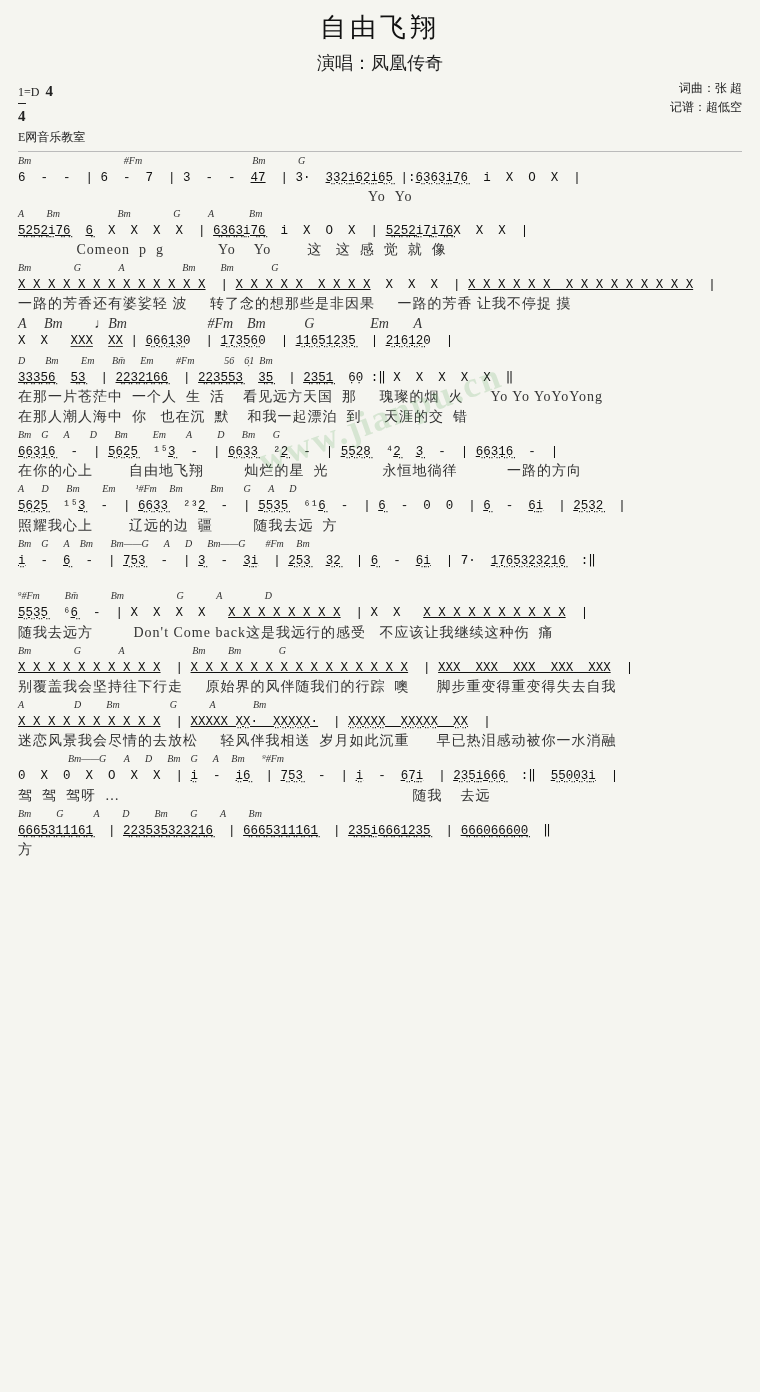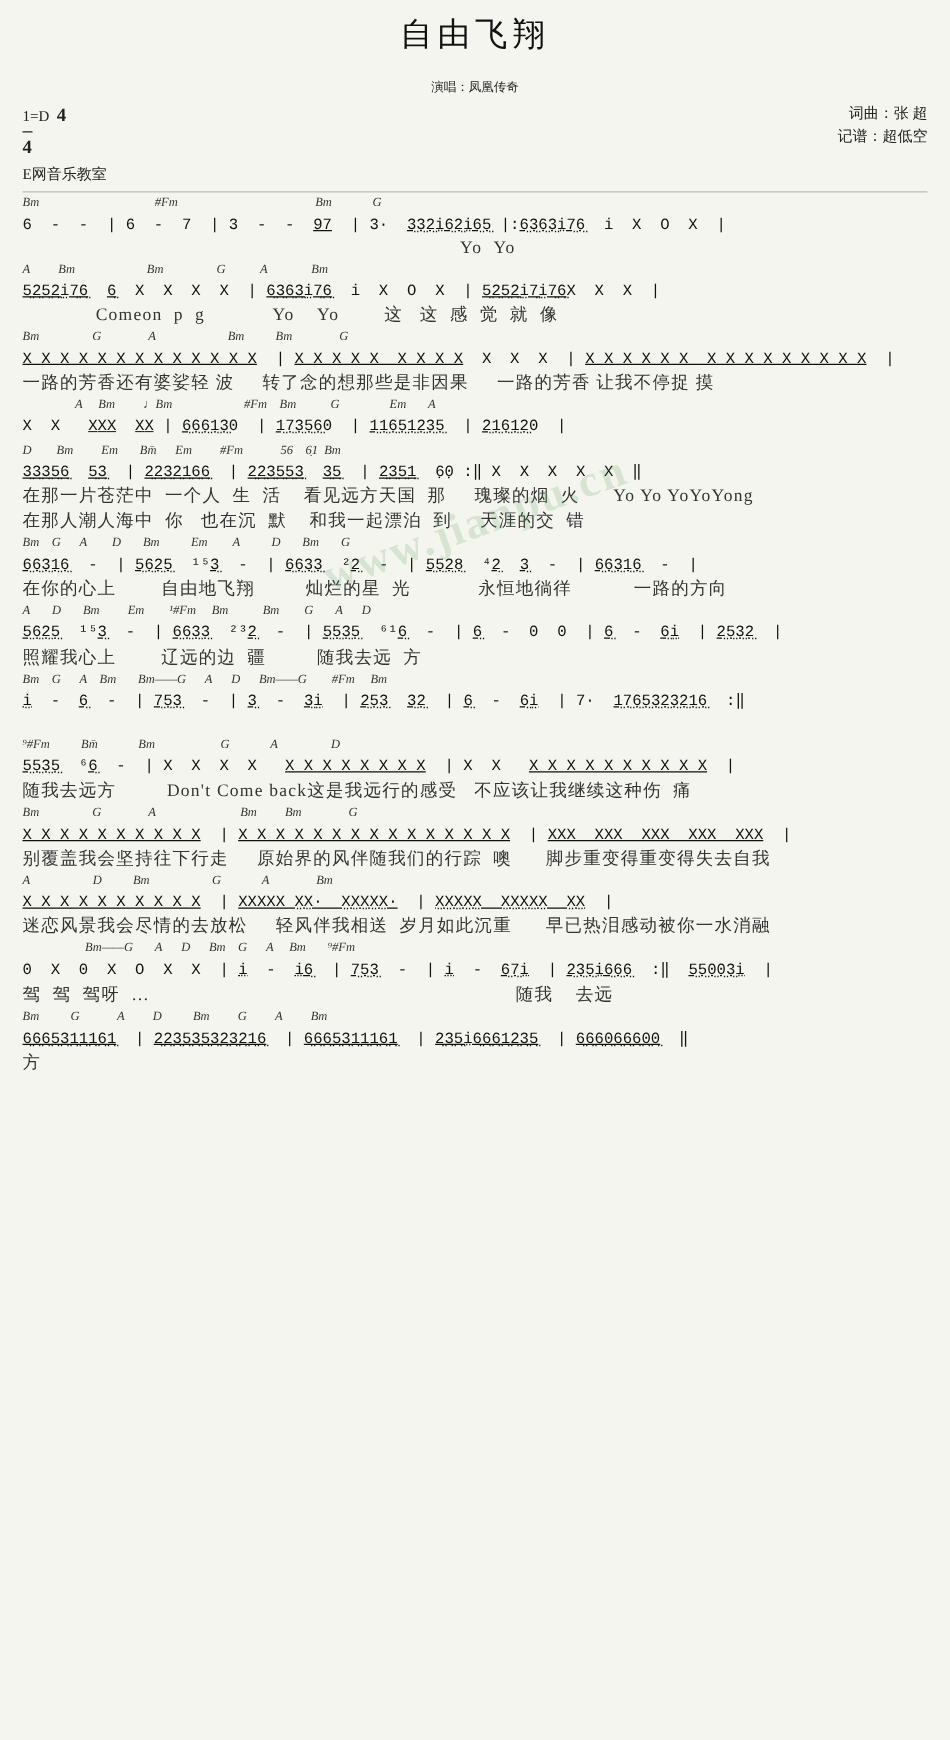--- a/index.html
+++ b/index.html
@@ -21,23 +21,23 @@
       text-align: center;
       margin-bottom: 2px;
     }
     .main-title {
       font-size: 26px;
       font-weight: normal;
       letter-spacing: 4px;
       color: #111;
     }
     .subtitle {
-      font-size: 10px;
+      font-size: 18px;
       color: #222;
-      margin-top: 18px;
+      margin-top: 6px;
     }
     .meta-row {
       display: flex;
       justify-content: space-between;
       align-items: flex-start;
       margin-top: 4px;
       margin-bottom: 2px;
     }
     .meta-left {
       font-size: 12px;
@@ -126,21 +126,21 @@
     </div>
 
     <div class="section-divider"></div>
 
     <div>
 
       <div class="music-section">
         <div class="chord-row" style="font-size:10px; font-style:italic; color:#333; font-family:'Times New Roman',serif;">
           Bm&nbsp;&nbsp;&nbsp;&nbsp;&nbsp;&nbsp;&nbsp;&nbsp;&nbsp;&nbsp;&nbsp;&nbsp;&nbsp;&nbsp;&nbsp;&nbsp;&nbsp;&nbsp;&nbsp;&nbsp;&nbsp;&nbsp;&nbsp;&nbsp;&nbsp;&nbsp;&nbsp;&nbsp;&nbsp;&nbsp;&nbsp;&nbsp;&nbsp;&nbsp;&nbsp;&nbsp;&nbsp;#Fm&nbsp;&nbsp;&nbsp;&nbsp;&nbsp;&nbsp;&nbsp;&nbsp;&nbsp;&nbsp;&nbsp;&nbsp;&nbsp;&nbsp;&nbsp;&nbsp;&nbsp;&nbsp;&nbsp;&nbsp;&nbsp;&nbsp;&nbsp;&nbsp;&nbsp;&nbsp;&nbsp;&nbsp;&nbsp;&nbsp;&nbsp;&nbsp;&nbsp;&nbsp;&nbsp;&nbsp;&nbsp;&nbsp;&nbsp;&nbsp;&nbsp;&nbsp;&nbsp;&nbsp;Bm&nbsp;&nbsp;&nbsp;&nbsp;&nbsp;&nbsp;&nbsp;&nbsp;&nbsp;&nbsp;&nbsp;&nbsp;&nbsp;G
         </div>
-        <pre class="music-block">6  -  -  | 6  -  7  | 3  -  -  <u>97</u>  | 3·  <u>3̤3̤2̤i̤6̤2̤i̤6̤5̤</u> |:<u>6̤3̤6̤3̤i̤7̤6̤</u>  i  X  O  X  |</pre>
+        <pre class="music-block">6  -  -  | 6  -  7  | 3  -  -  <u>47</u>  | 3·  <u>3̤3̤2̤i̤6̤2̤i̤6̤5̤</u> |:<u>6̤3̤6̤3̤i̤7̤6̤</u>  i  X  O  X  |</pre>
         <div class="lyric-row" style="padding-left:350px;">Yo&nbsp;&nbsp;Yo</div>
       </div>
 
       <div class="music-section">
         <div class="chord-row" style="font-size:10px;font-style:italic;color:#333;font-family:'Times New Roman',serif;">
           A&nbsp;&nbsp;&nbsp;&nbsp;&nbsp;&nbsp;&nbsp;&nbsp;&nbsp;Bm&nbsp;&nbsp;&nbsp;&nbsp;&nbsp;&nbsp;&nbsp;&nbsp;&nbsp;&nbsp;&nbsp;&nbsp;&nbsp;&nbsp;&nbsp;&nbsp;&nbsp;&nbsp;&nbsp;&nbsp;&nbsp;&nbsp;&nbsp;Bm&nbsp;&nbsp;&nbsp;&nbsp;&nbsp;&nbsp;&nbsp;&nbsp;&nbsp;&nbsp;&nbsp;&nbsp;&nbsp;&nbsp;&nbsp;&nbsp;&nbsp;G&nbsp;&nbsp;&nbsp;&nbsp;&nbsp;&nbsp;&nbsp;&nbsp;&nbsp;&nbsp;&nbsp;A&nbsp;&nbsp;&nbsp;&nbsp;&nbsp;&nbsp;&nbsp;&nbsp;&nbsp;&nbsp;&nbsp;&nbsp;&nbsp;&nbsp;Bm
         </div>
         <pre class="music-block"><u>5̤2̤5̤2̤i̤7̤6̤</u>  <u>6̤</u>  X  X  X  X  | <u>6̤3̤6̤3̤i̤7̤6̤</u>  i  X  O  X  | <u>5̤2̤5̤2̤i̤7̤i̤7̤6̤</u>X  X  X  |</pre>
         <div class="lyric-row">
           &nbsp;&nbsp;&nbsp;&nbsp;&nbsp;&nbsp;&nbsp;&nbsp;&nbsp;&nbsp;&nbsp;&nbsp;&nbsp;Comeon&nbsp;&nbsp;p&nbsp;&nbsp;g&nbsp;&nbsp;&nbsp;&nbsp;&nbsp;&nbsp;&nbsp;&nbsp;&nbsp;&nbsp;&nbsp;&nbsp;Yo&nbsp;&nbsp;&nbsp;&nbsp;Yo&nbsp;&nbsp;&nbsp;&nbsp;&nbsp;&nbsp;&nbsp;&nbsp;这&nbsp;&nbsp;&nbsp;这&nbsp;&nbsp;感&nbsp;&nbsp;觉&nbsp;&nbsp;就&nbsp;&nbsp;像
@@ -151,21 +151,21 @@
         <div class="chord-row" style="font-size:10px;font-style:italic;color:#333;font-family:'Times New Roman',serif;">
           Bm&nbsp;&nbsp;&nbsp;&nbsp;&nbsp;&nbsp;&nbsp;&nbsp;&nbsp;&nbsp;&nbsp;&nbsp;&nbsp;&nbsp;&nbsp;&nbsp;&nbsp;G&nbsp;&nbsp;&nbsp;&nbsp;&nbsp;&nbsp;&nbsp;&nbsp;&nbsp;&nbsp;&nbsp;&nbsp;&nbsp;&nbsp;&nbsp;A&nbsp;&nbsp;&nbsp;&nbsp;&nbsp;&nbsp;&nbsp;&nbsp;&nbsp;&nbsp;&nbsp;&nbsp;&nbsp;&nbsp;&nbsp;&nbsp;&nbsp;&nbsp;&nbsp;&nbsp;&nbsp;&nbsp;&nbsp;Bm&nbsp;&nbsp;&nbsp;&nbsp;&nbsp;&nbsp;&nbsp;&nbsp;&nbsp;&nbsp;Bm&nbsp;&nbsp;&nbsp;&nbsp;&nbsp;&nbsp;&nbsp;&nbsp;&nbsp;&nbsp;&nbsp;&nbsp;&nbsp;&nbsp;&nbsp;G
         </div>
         <pre class="music-block"><u>X X X X X X X X X X X X X</u>  | <u>X X X X X  X X X X</u>  X  X  X  | <u>X X X X X X  X X X X X X X X X</u>  |</pre>
         <div class="lyric-row">
           一路的芳香还有婆娑轻&nbsp;波&nbsp;&nbsp;&nbsp;&nbsp;&nbsp;转了念的想那些是非因果&nbsp;&nbsp;&nbsp;&nbsp;&nbsp;一路的芳香&nbsp;让我不停捉&nbsp;摸
         </div>
       </div>
 
       <div class="music-section">
-        <div class="chord-row" style="font-size:10px;font-style:italic;color:#333;font-family:'Times New Roman',serif;margin-left:42px;">
+        <div class="chord-row" style="font-size:14px;font-style:italic;color:#333;font-family:'Times New Roman',serif;">
           A&nbsp;&nbsp;&nbsp;&nbsp;&nbsp;Bm&nbsp;&nbsp;&nbsp;&nbsp;&nbsp;&nbsp;&nbsp;&nbsp;&nbsp;♩Bm&nbsp;&nbsp;&nbsp;&nbsp;&nbsp;&nbsp;&nbsp;&nbsp;&nbsp;&nbsp;&nbsp;&nbsp;&nbsp;&nbsp;&nbsp;&nbsp;&nbsp;&nbsp;&nbsp;&nbsp;&nbsp;&nbsp;&nbsp;#Fm&nbsp;&nbsp;&nbsp;&nbsp;Bm&nbsp;&nbsp;&nbsp;&nbsp;&nbsp;&nbsp;&nbsp;&nbsp;&nbsp;&nbsp;&nbsp;G&nbsp;&nbsp;&nbsp;&nbsp;&nbsp;&nbsp;&nbsp;&nbsp;&nbsp;&nbsp;&nbsp;&nbsp;&nbsp;&nbsp;&nbsp;&nbsp;Em&nbsp;&nbsp;&nbsp;&nbsp;&nbsp;&nbsp;&nbsp;A
         </div>
         <pre class="music-block">X  X   <u>X̲X̲X̲</u>  <u>X̲X̲</u> | <u>6̤6̤6̤1̤3̤</u>0  | <u>1̤7̤3̤5̤6̤</u>0  | <u>1̤1̤6̤5̤1̤2̤3̤5̤</u>  | <u>2̤1̤6̤1̤2̤</u>0  |</pre>
       </div>
 
       <div class="music-section">
         <div class="chord-row" style="font-size:10px;font-style:italic;color:#333;font-family:'Times New Roman',serif;">
           D&nbsp;&nbsp;&nbsp;&nbsp;&nbsp;&nbsp;&nbsp;&nbsp;Bm&nbsp;&nbsp;&nbsp;&nbsp;&nbsp;&nbsp;&nbsp;&nbsp;&nbsp;Em&nbsp;&nbsp;&nbsp;&nbsp;&nbsp;&nbsp;&nbsp;Bm̄&nbsp;&nbsp;&nbsp;&nbsp;&nbsp;&nbsp;Em&nbsp;&nbsp;&nbsp;&nbsp;&nbsp;&nbsp;&nbsp;&nbsp;&nbsp;#Fm&nbsp;&nbsp;&nbsp;&nbsp;&nbsp;&nbsp;&nbsp;&nbsp;&nbsp;&nbsp;&nbsp;&nbsp;56&nbsp;&nbsp;&nbsp;&nbsp;6̣1&nbsp;&nbsp;Bm
         </div>
         <pre class="music-block"><u>3̤3̤3̤5̤6̤</u>  <u>5̤3̤</u>  | <u>2̤2̤3̤2̤1̤6̤6̤</u>  | <u>2̤2̤3̤5̤5̤3̤</u>  <u>3̤5̤</u>  | <u>2̤3̤5̤1̤</u>  6̣0̣ :‖ X  X  X  X  X  ‖</pre>

